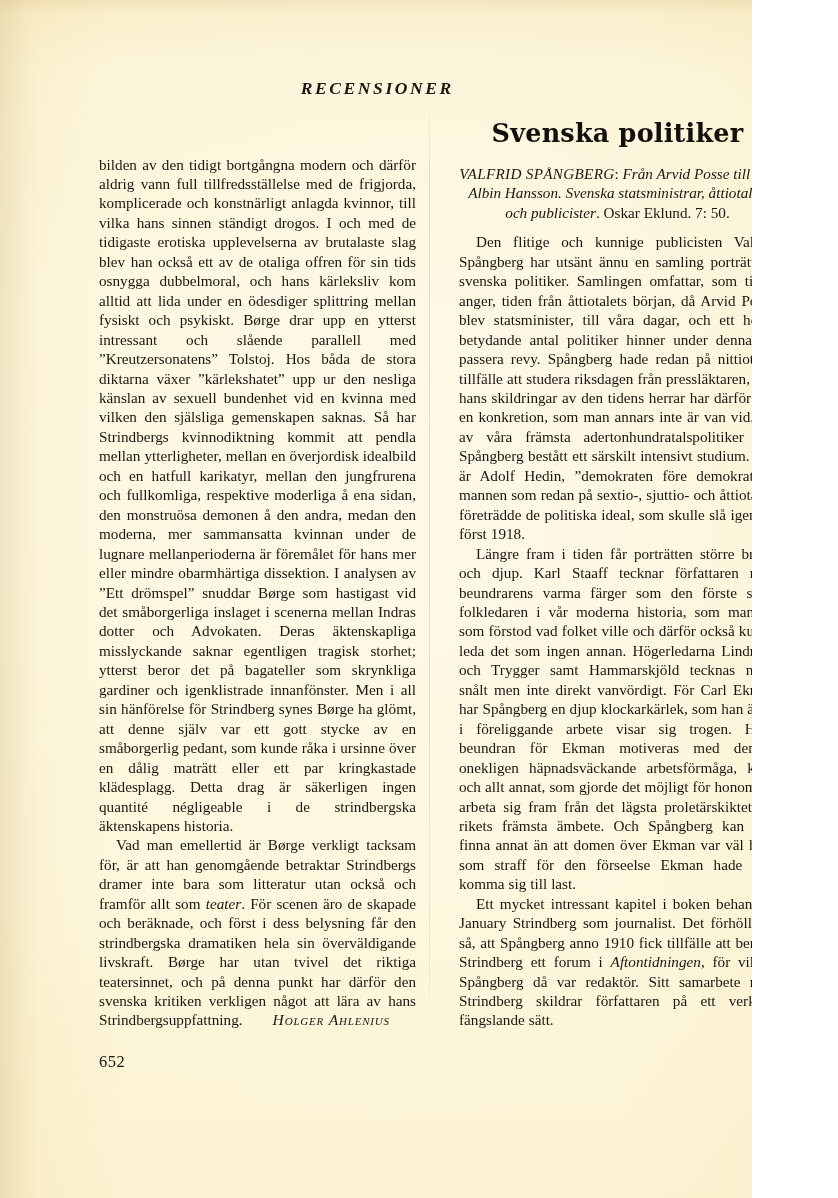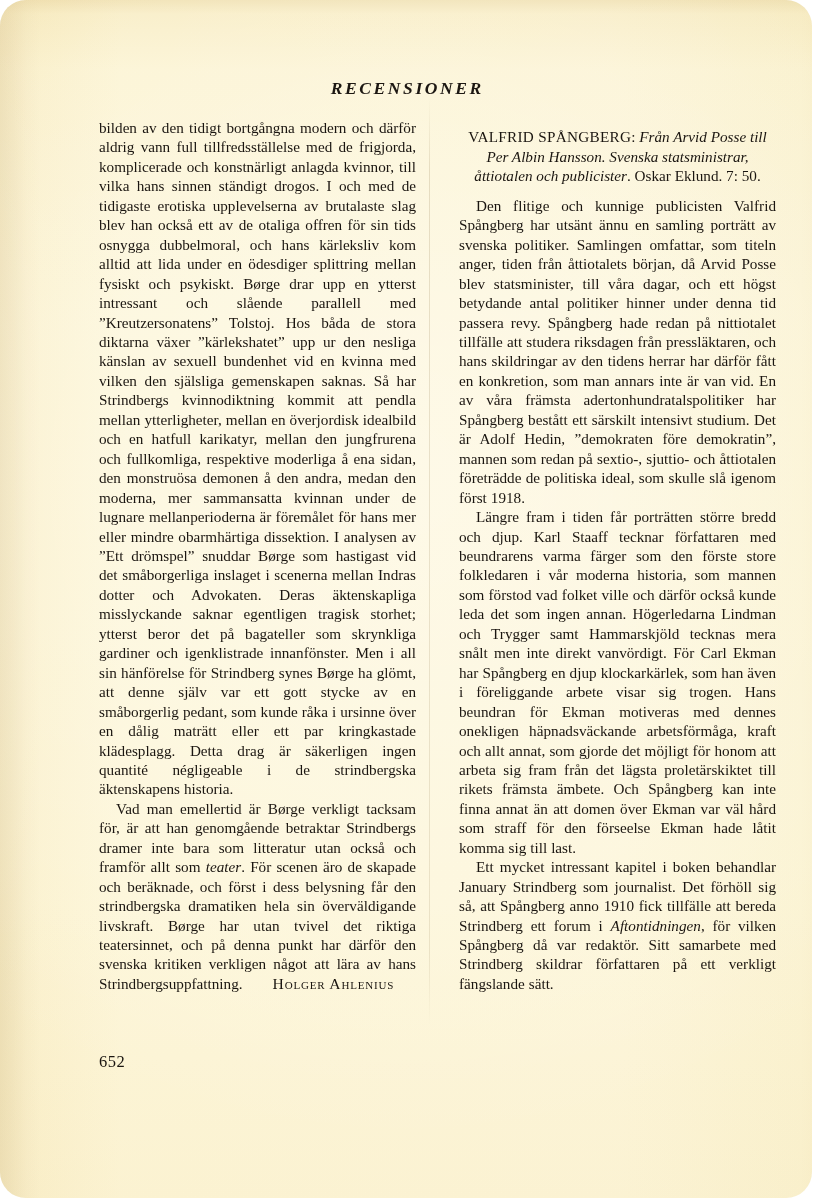--- a/index.html
+++ b/index.html
@@ -6,30 +6,29 @@
     margin: 0;
     padding: 0;
     background: #ffffff;
   }
   body {
     font-family: "Liberation Serif", "DejaVu Serif", serif;
   }
 
   .page {
     position: relative;
-    width: 812px;
+    width: 752px;
     height: 1198px;
     box-sizing: border-box;
     overflow: hidden;
     background: #fdfaec;
     background-image:
       linear-gradient(to bottom, #f3e9cd 0px, #fbf5e2 14px, #fefbf0 70px, #fffdf6 300px, #fffdf5 900px, #fdf9ec 1198px),
       linear-gradient(to right, #f6eed6 0px, #fdf8e8 26px, #fffdf4 120px, #fffdf6 620px, #fdfaed 800px, #faf4e2 838px);
     background-blend-mode: multiply;
-    border-radius: 26px;
   }
 
   
   .paper-grain {
     position: absolute;
     inset: 0;
     pointer-events: none;
     background:
       radial-gradient(ellipse 120% 80% at 50% 40%, rgba(255,255,255,0.35) 0%, rgba(255,255,255,0) 70%),
       linear-gradient(to right, rgba(226,210,170,0.35) 0px, rgba(226,210,170,0) 40px);
@@ -106,29 +105,31 @@
     font-size: 15.2px;
     line-height: 19.45px;
     color: #1a1510;
     text-align: center;
     margin: 0 0 10px 0;
   }
   .biblio .author-caps {
     font-variant: small-caps;
     text-transform: none;
     letter-spacing: 0.3px;
+    font-style: italic;
   }
   .biblio .title-italic {
     font-style: italic;
   }
 
   .signature {
     font-variant: small-caps;
     letter-spacing: 0.8px;
     font-size: 15.6px;
+    font-style: italic;
   }
 
   .sig-wrap {
     display: inline;
   }
 
   em, .ital {
   }
 
   .folio {
@@ -155,20 +156,21 @@
 
     <div class="col">
 
       <p>bilden av den tidigt bortgångna modern och därför aldrig vann full tillfredsställelse med de frigjorda, komplicerade och konstnärligt anlagda kvinnor, till vilka hans sinnen ständigt drogos. I och med de tidigaste erotiska upplevelserna av brutalaste slag blev han också ett av de otaliga offren för sin tids osnygga dubbelmoral, och hans kärleksliv kom alltid att lida under en ödesdiger splittring mellan fysiskt och psykiskt. Børge drar upp en ytterst intressant och slående parallell med ”Kreutzersonatens” Tolstoj. Hos båda de stora diktarna växer ”kärlekshatet” upp ur den nesliga känslan av sexuell bundenhet vid en kvinna med vilken den själsliga gemenskapen saknas. Så har Strindbergs kvinnodiktning kommit att pendla mellan ytterligheter, mellan en överjordisk idealbild och en hatfull karikatyr, mellan den jungfrurena och fullkomliga, respektive moderliga å ena sidan, den monstruösa demonen å den andra, medan den moderna, mer sammansatta kvinnan under de lugnare mellanperioderna är föremålet för hans mer eller mindre obarmhärtiga dissektion. I analysen av ”Ett drömspel” snuddar Børge som hastigast vid det småborgerliga inslaget i scenerna mellan Indras dotter och Advokaten. Deras äktenskapliga misslyckande saknar egentligen tragisk storhet; ytterst beror det på bagateller som skrynkliga gardiner och igenklistrade innanfönster. Men i all sin hänförelse för Strindberg synes Børge ha glömt, att denne själv var ett gott stycke av en småborgerlig pedant, som kunde råka i ursinne över en dålig maträtt eller ett par kringkastade klädesplagg. Detta drag är säkerligen ingen quantité négligeable i de strindbergska äktenskapens historia.</p>
 
       <p class="indent"><span>Vad man emellertid är Børge verkligt tacksam för, är att han genomgående betraktar Strindbergs dramer inte bara som litteratur utan också och framför allt som </span><em class="ital">teater</em><span>. För scenen äro de skapade och beräknade, och först i dess belysning får den strindbergska dramatiken hela sin överväldigande livskraft. Børge har utan tvivel det riktiga teatersinnet, och på denna punkt har därför den svenska kritiken verkligen något att lära av hans Strindbergsuppfattning.</span><span class="signature sig-wrap" style="margin-left:30px;">Holger Ahlenius</span></p>
     </div>
 
     <div class="col">
 
+      <div class="article-title">Svenska politiker</div>
 
       <div class="biblio"><span class="author-caps">VALFRID SPÅNGBERG</span><span>: </span><span class="title-italic">Från Arvid Posse till Per Albin Hansson. Svenska statsministrar, åttiotalen och publicister</span><span>. Oskar Eklund. 7: 50.</span></div>
 
       <p class="indent">Den flitige och kunnige publicisten Valfrid Spångberg har utsänt ännu en samling porträtt av svenska politiker. Samlingen omfattar, som titeln anger, tiden från åttiotalets början, då Arvid Posse blev statsminister, till våra dagar, och ett högst betydande antal politiker hinner under denna tid passera revy. Spångberg hade redan på nittiotalet tillfälle att studera riksdagen från pressläktaren, och hans skildringar av den tidens herrar har därför fått en konkretion, som man annars inte är van vid. En av våra främsta adertonhundratalspolitiker har Spångberg bestått ett särskilt intensivt studium. Det är Adolf Hedin, ”demokraten före demokratin”, mannen som redan på sextio-, sjuttio- och åttiotalen företrädde de politiska ideal, som skulle slå igenom först 1918.</p>
 
       <p class="indent">Längre fram i tiden får porträtten större bredd och djup. Karl Staaff tecknar författaren med beundrarens varma färger som den förste store folkledaren i vår moderna historia, som mannen som förstod vad folket ville och därför också kunde leda det som ingen annan. Högerledarna Lindman och Trygger samt Hammarskjöld tecknas mera snålt men inte direkt vanvördigt. För Carl Ekman har Spångberg en djup klockarkärlek, som han även i föreliggande arbete visar sig trogen. Hans beundran för Ekman motiveras med dennes onekligen häpnadsväckande arbetsförmåga, kraft och allt annat, som gjorde det möjligt för honom att arbeta sig fram från det lägsta proletärskiktet till rikets främsta ämbete. Och Spångberg kan inte finna annat än att domen över Ekman var väl hård som straff för den förseelse Ekman hade låtit komma sig till last.</p>
 
       <p class="indent"><span>Ett mycket intressant kapitel i boken behandlar January Strindberg som journalist. Det förhöll sig så, att Spångberg anno 1910 fick tillfälle att bereda Strindberg ett forum i </span><em class="ital">Aftontidningen</em><span>, för vilken Spångberg då var redaktör. Sitt samarbete med Strindberg skildrar författaren på ett verkligt fängslande sätt.</span></p>
     </div>
   </div>

